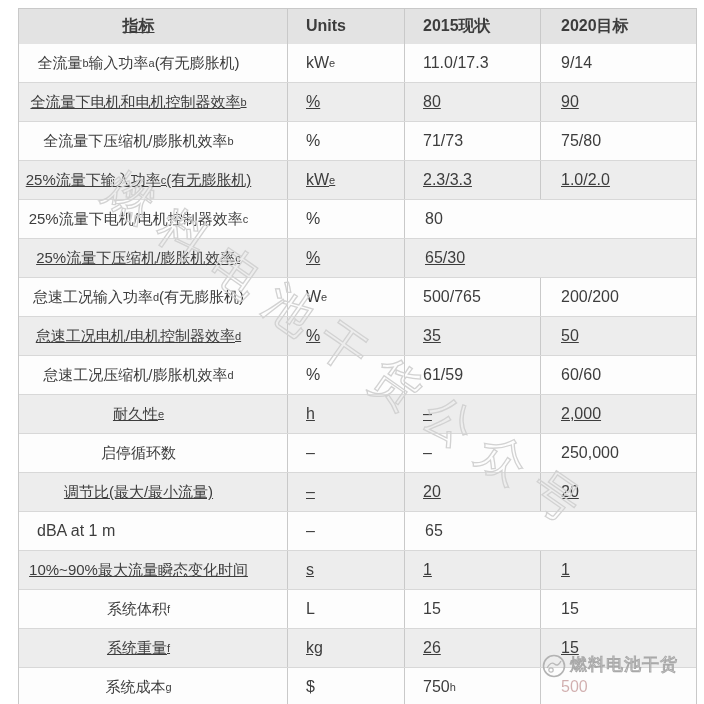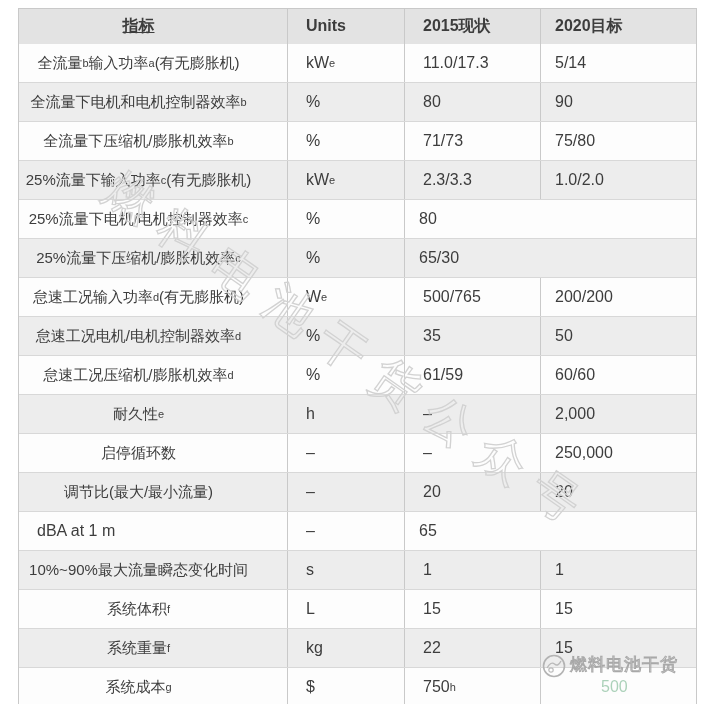--- a/index.html
+++ b/index.html
@@ -20,38 +20,38 @@
   .table-wrap{
     position:absolute;left:18px;top:8px;width:679px;
     border:1px solid var(--border);box-sizing:border-box;background:var(--row-bg);
   }
   .trow{
     display:grid;grid-template-columns:268px 117px 136px 156px;
     min-height:38px;box-sizing:border-box;align-items:center;
     background:var(--row-bg);
   }
   .trow.head{min-height:35px;background:var(--header-bg);font-weight:bold;}
-  .trow.stripe{background:var(--stripe-bg);}
+  .trow.stripe{background:var(--stripe-bg);text-decoration:underline;}
   .trow + .trow{border-top:1px solid var(--hborder);}
   .cell{
     box-sizing:border-box;height:100%;display:flex;align-items:center;
     font-size:16px;line-height:1.15;white-space:nowrap;
     padding:0 6px 0 18px;min-height:inherit;
   }
   .cell.c0{
     justify-content:center;text-align:center;
     padding:0 34px 0 5px;font-size:15px;
   }
   .trow.head .cell{font-size:16px;}
   .trow.head .cell.c0{padding:0 34px 0 5px;text-decoration:underline;}
-  .cell.c3{padding-left:14px;}
+  .cell.c3{padding-left:20px;}
   .cell + .cell{border-left:1px solid var(--border);text-align:center;}
   sup{font-size:11px;line-height:0;}
   sub{font-size:11px;line-height:0;}
-  .obscured-value{opacity:.35;color:#15803d;margin-left:46px;}
+  .obscured-value{opacity:.35;color:#7f1d1d;}
   
   .diagonal-watermark{
     position:absolute;left:128px;top:158px;z-index:6;pointer-events:none;
     font-size:48px;letter-spacing:17px;white-space:nowrap;
     transform:rotate(35deg);transform-origin:0 0;
     color:rgba(255,255,255,0.05);
     -webkit-text-stroke:1.3px var(--watermark);
     text-stroke:1.3px var(--watermark);
   }
   
@@ -75,21 +75,21 @@
       <div class="cell c0">指标</div>
       <div class="cell c1">Units</div>
       <div class="cell c2">2015现状</div>
       <div class="cell c3">2020目标</div>
     </div>
   <div id="table-body">
       <div class="trow">
         <div class="cell c0">全流量<sup>b</sup> 输入功率<sup>a</sup> (有无膨胀机)</div>
         <div class="cell c1">kW<sub>e</sub></div>
         <div class="cell c2">11.0/17.3</div>
-        <div class="cell c3">5/14</div>
+        <div class="cell c3">9/14</div>
       </div>
       <div class="trow stripe">
         <div class="cell c0">全流量下电机和电机控制器效率<sup>b</sup></div>
         <div class="cell c1">%</div>
         <div class="cell c2">80</div>
         <div class="cell c3">90</div>
       </div>
       <div class="trow">
         <div class="cell c0">全流量下压缩机/膨胀机效率<sup>b</sup></div>
         <div class="cell c1">%</div>
@@ -161,21 +161,21 @@
       </div>
       <div class="trow">
         <div class="cell c0">系统体积<sup>f</sup></div>
         <div class="cell c1">L</div>
         <div class="cell c2">15</div>
         <div class="cell c3">15</div>
       </div>
       <div class="trow stripe">
         <div class="cell c0">系统重量<sup>f</sup></div>
         <div class="cell c1">kg</div>
-        <div class="cell c2">22</div>
+        <div class="cell c2">26</div>
         <div class="cell c3">15</div>
       </div>
       <div class="trow">
         <div class="cell c0">系统成本 <sup>g</sup></div>
         <div class="cell c1">$</div>
         <div class="cell c2">750<sup>h</sup></div>
         <div class="cell c3">
           <span class="obscured-value">500</span>
         </div>
       </div>

